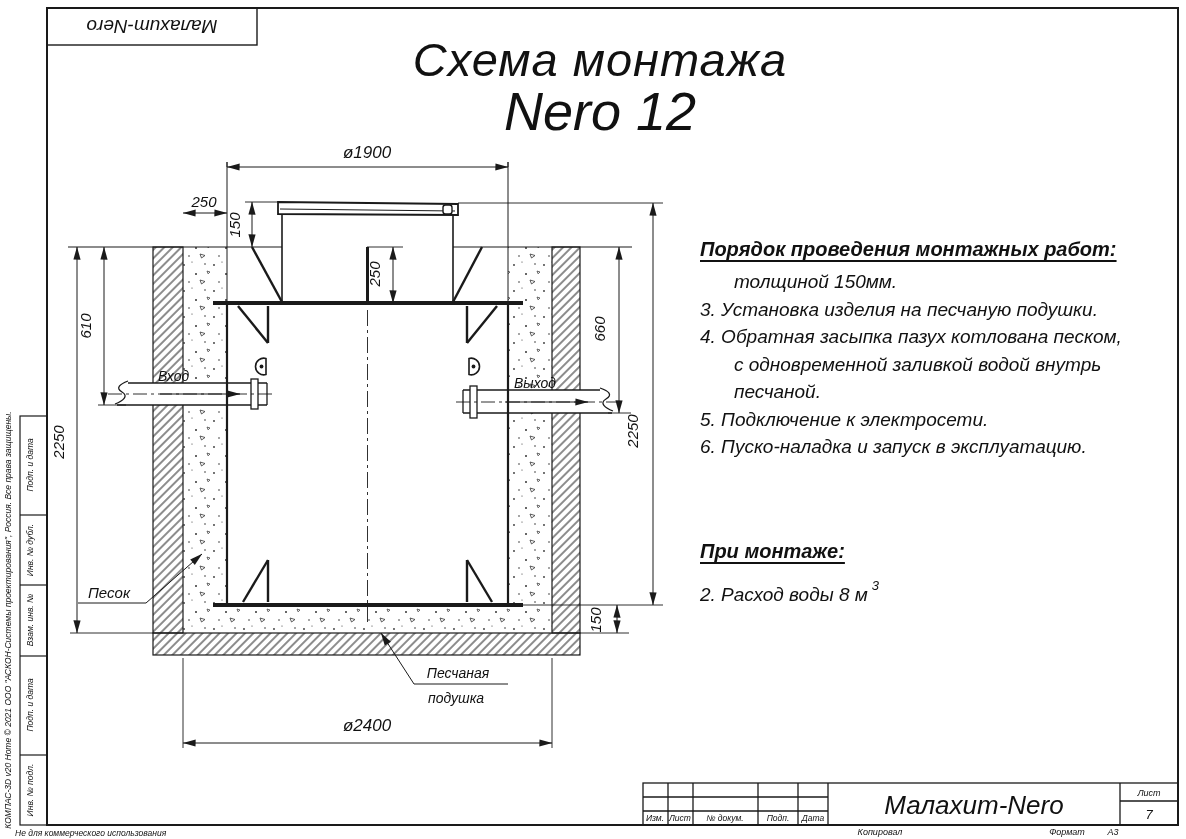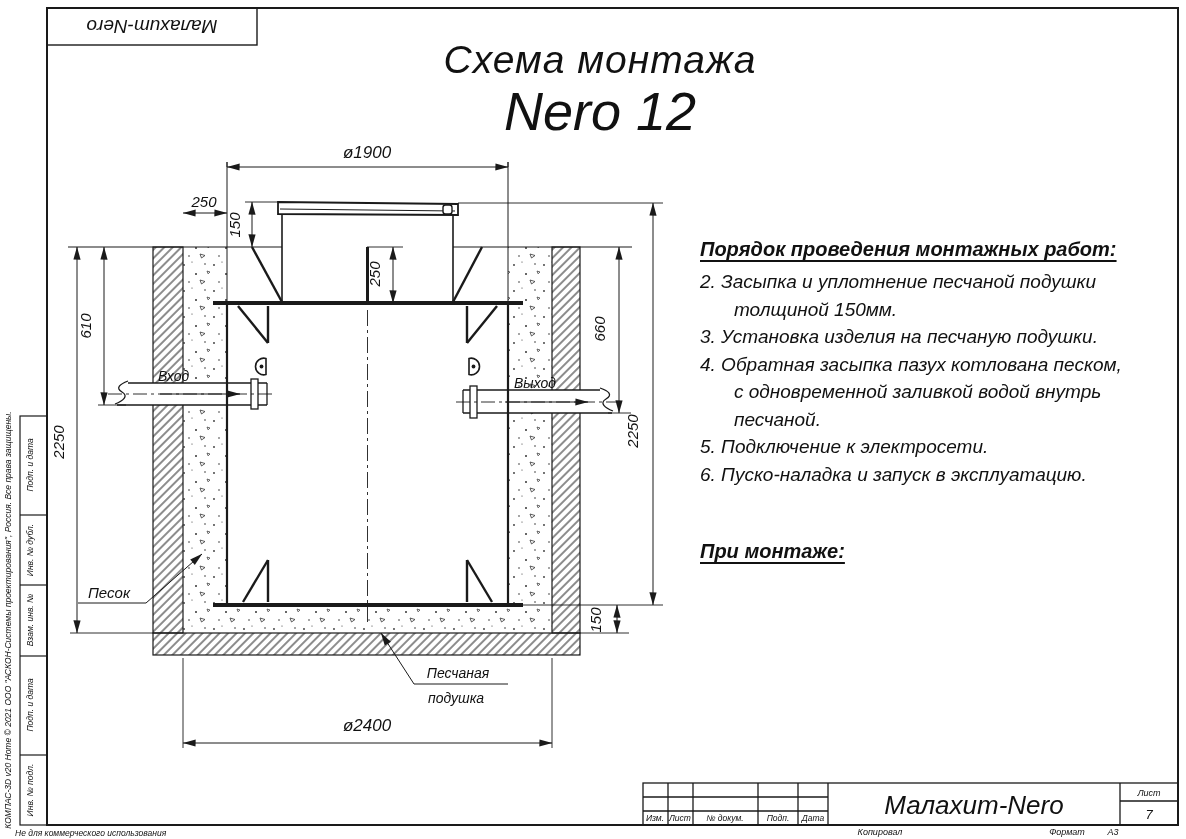--- a/index.html
+++ b/index.html
@@ -5,21 +5,21 @@
   html,body{margin:0;padding:0;}
   body{
     width:1186px;height:839px;position:relative;overflow:hidden;
     background:#ffffff;color:#111;
     font-family:"Liberation Sans","DejaVu Sans",sans-serif;
   }
   svg{position:absolute;left:0;top:0;z-index:1;}
   .blk{position:absolute;z-index:2;font-style:italic;}
   
   .main-title{left:330px;top:34px;width:540px;text-align:center;}
-  .main-title .t1{font-size:39px;letter-spacing:1px;line-height:52px;}
+  .main-title .t1{font-size:47px;letter-spacing:1px;line-height:52px;}
   .main-title .t2{font-size:54px;line-height:50px;}
   
   .proc{left:700px;top:196px;width:445px;}
   .proc-heading,.mont-heading{
     font-size:20px;font-weight:bold;display:inline-block;
     text-decoration:underline;text-underline-offset:4px;margin-bottom:7px;margin-top:42px;
   }
   .proc-line{font-size:19px;line-height:27.5px;white-space:nowrap;}
   .proc-line.cont{padding-left:34px;}
   .mont{left:700px;top:498px;width:445px;}
@@ -261,25 +261,25 @@
   </g>
 </svg>
 
 <div class="blk main-title">
   <div class="t1">Схема монтажа</div>
   <div class="t2">Nero 12</div>
 </div>
 
 <div class="blk proc">
   <div class="proc-heading">Порядок проведения монтажных работ:</div>
-  <div class="proc-line">2. Засыпка и уплотнение песчаной подушки</div>
   <div class="proc-line cont">толщиной 150мм.</div>
   <div class="proc-line">3. Установка изделия на песчаную подушки.</div>
   <div class="proc-line">4. Обратная засыпка пазух котлована песком,</div>
   <div class="proc-line cont">с одновременной заливкой водой внутрь</div>
   <div class="proc-line cont">песчаной.</div>
   <div class="proc-line">5. Подключение к электросети.</div>
   <div class="proc-line">6. Пуско-наладка и запуск в эксплуатацию.</div>
 </div>
 
 <div class="blk mont">
   <div class="mont-heading">При монтаже:</div>
+  <div class="mont-line"><span>2. Расход воды 8 м</span><sup>3</sup></div>
 </div>
 
 </body></html>

